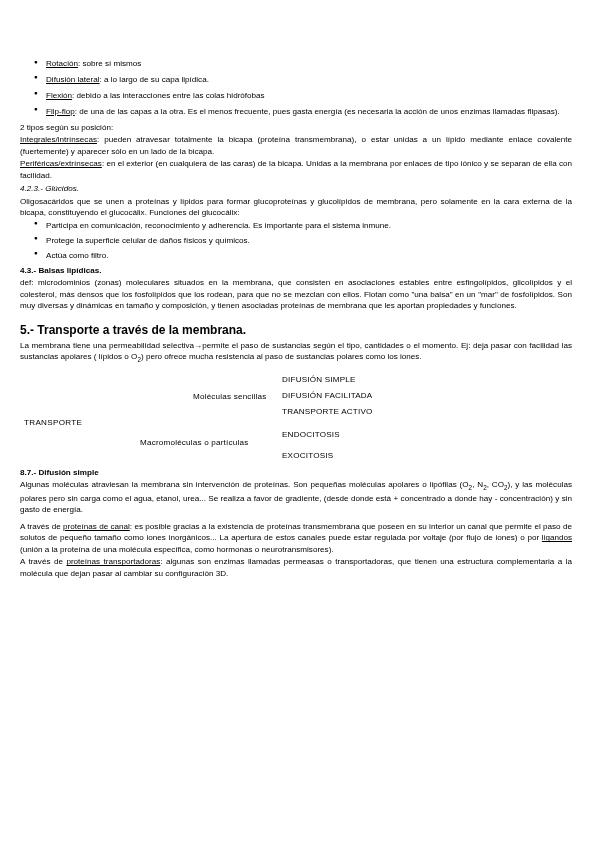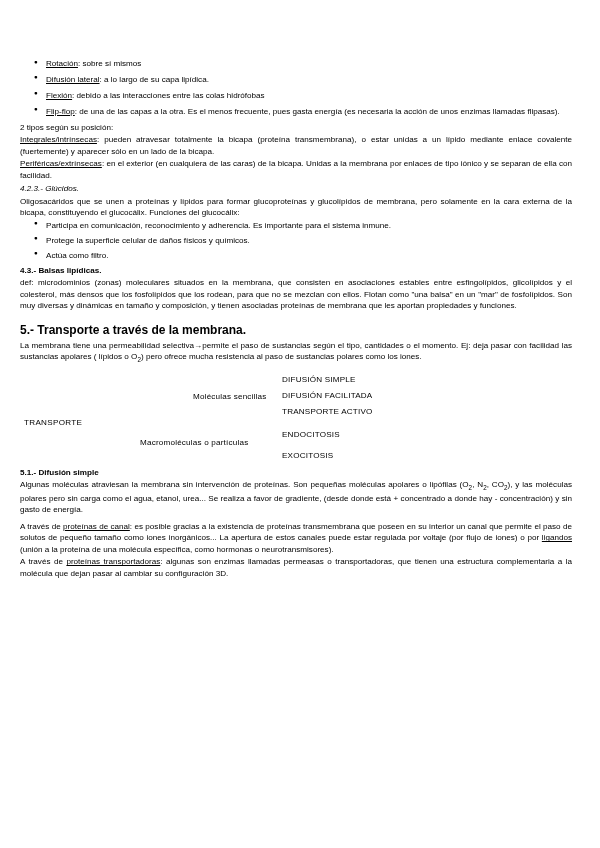--- a/index.html
+++ b/index.html
@@ -110,21 +110,21 @@
     <span class="lbl s-transporte">TRANSPORTE</span>
     <span class="lbl s-moleculas">Moléculas sencillas</span>
     <span class="lbl s-macro">Macromoléculas o partículas</span>
     <span class="lbl s-dsimple">DIFUSIÓN SIMPLE</span>
     <span class="lbl s-dfacil">DIFUSIÓN FACILITADA</span>
     <span class="lbl s-tactivo">TRANSPORTE ACTIVO</span>
     <span class="lbl s-endo">ENDOCITOSIS</span>
     <span class="lbl s-exo">EXOCITOSIS</span>
   </div>
 
-  <p class="b">5.1.- Difusión simple</p>
+  <p class="b">8.7.- Difusión simple</p>
   <p><span>Algunas moléculas atraviesan la membrana sin intervención de proteínas. Son pequeñas moléculas apolares o lipófilas (O</span><sub>2</sub><span>, N</span><sub>2</sub><span>, CO</span><sub>2</sub><span>), y las moléculas polares pero sin carga como el agua, etanol, urea... Se realiza a favor de gradiente, (desde donde está + concentrado a donde hay - concentración) y sin gasto de energía.</span></p>
 
   <div class="gap-s"></div>
 
   <p><span>A través de </span><span class="u">proteínas de canal</span><span>: es posible gracias a la existencia de proteínas transmembrana que poseen en su interior un canal que permite el paso de solutos de pequeño tamaño como iones inorgánicos... La apertura de estos canales puede estar regulada por voltaje (por flujo de iones) o por </span><span class="u">ligandos</span><span> (unión a la proteína de una molécula específica, como hormonas o neurotransmisores).</span></p>
   <p><span>A través de </span><span class="u">proteínas transportadoras</span><span>: algunas son enzimas llamadas permeasas o transportadoras, que tienen una estructura complementaria a la molécula que dejan pasar al cambiar su configuración 3D.</span></p>
 
 </div>
 
 </body></html>

